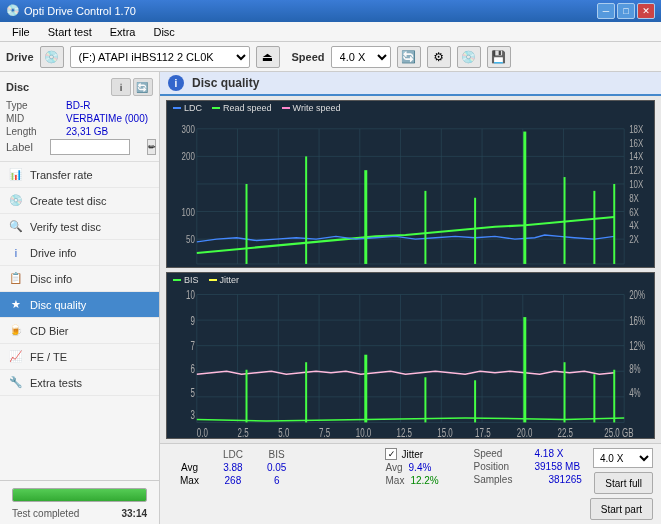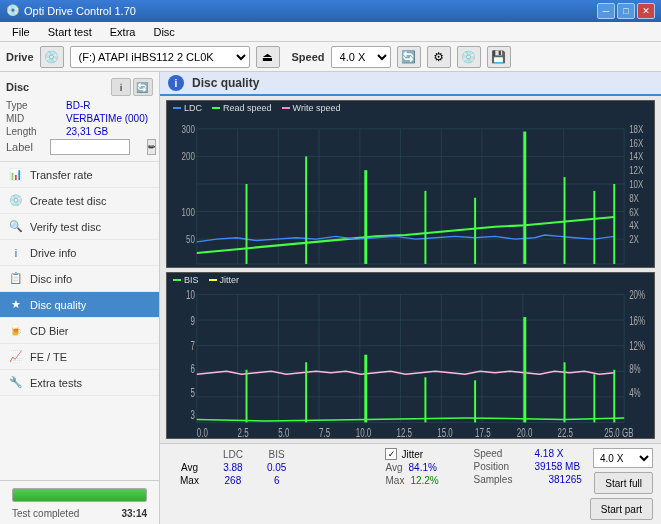--- a/index.html
+++ b/index.html
@@ -581,21 +581,21 @@
         </table>
       </div>
 
       <div style="font-size:10px; min-width: 80px;">
         <div style="display:flex; align-items:center; gap:4px; margin-bottom:2px;">
           <div class="checkbox">✓</div>
           <span>Jitter</span>
         </div>
         <div style="display:flex; gap:6px; margin-bottom:2px;">
           <span style="color:#555;">Avg</span>
-          <span style="color:#0000cc;">84.1%</span>
+          <span style="color:#0000cc;">9.4%</span>
         </div>
         <div style="display:flex; gap:6px;">
           <span style="color:#555;">Max</span>
           <span style="color:#008800;">12.2%</span>
         </div>
       </div>
 
       <div style="font-size:10px; min-width: 100px;">
         <div style="display:flex; gap:6px; margin-bottom:2px;">
           <span style="color:#555; width:55px;">Speed</span>

